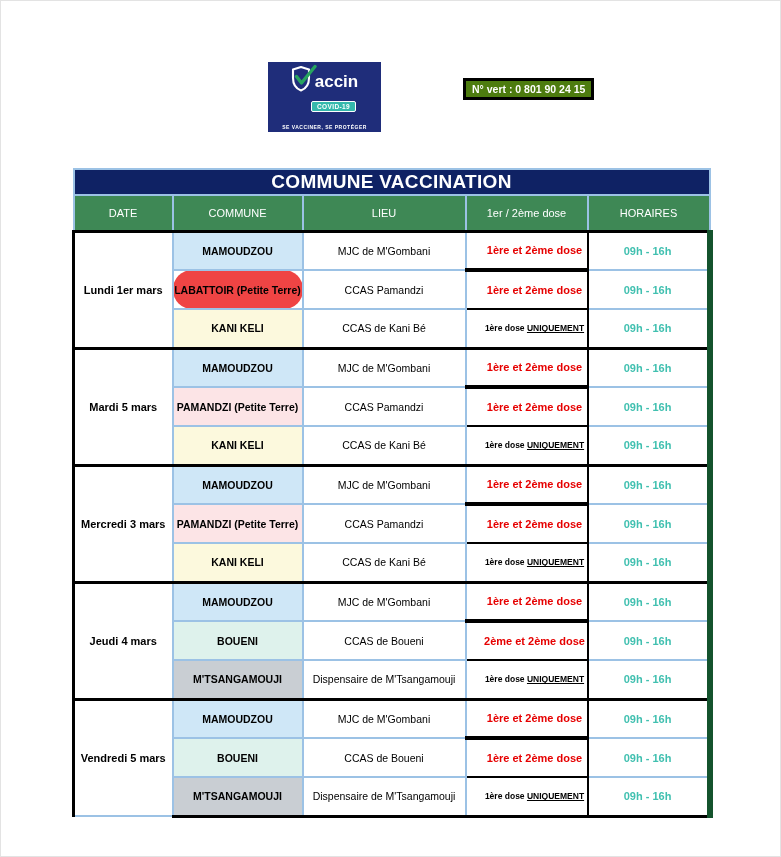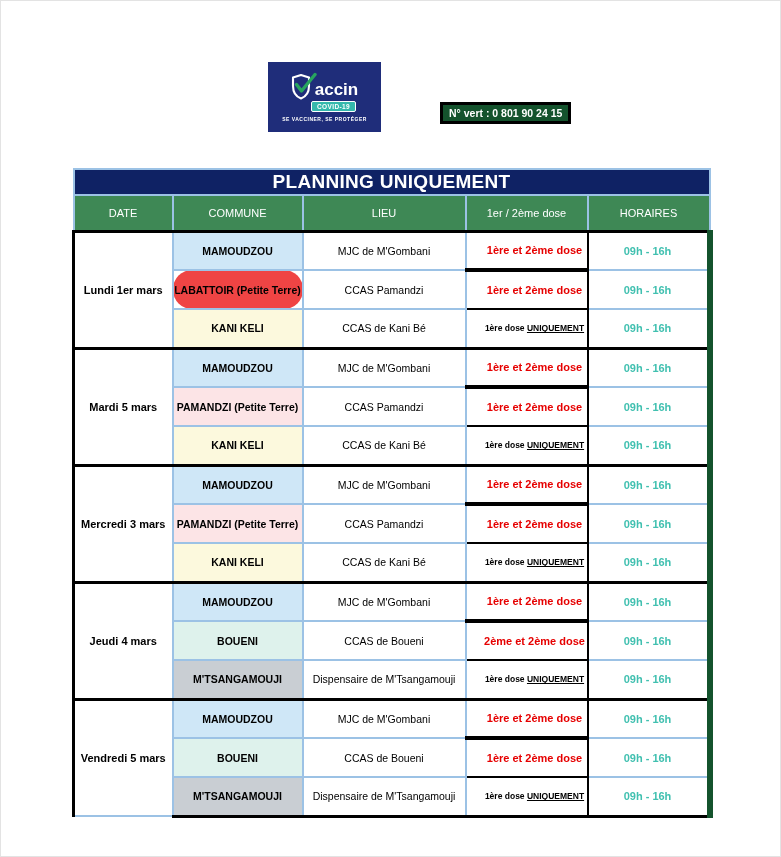--- a/index.html
+++ b/index.html
@@ -11,21 +11,21 @@
     border: 1px solid #e3e3e3;
     overflow: hidden;
   }
 
   
   .logo {
     position: absolute; left: 267px; top: 61px;
     width: 113px; height: 70px;
     background: #1f2d7a;
     display: flex; flex-direction: column; align-items: center; justify-content: center;
-    gap: 2px;
+    gap: 10px;
   }
   .logo-row1 { display: flex; align-items: center; gap: 1px; }
   .logo-row1 svg { display: block; }
   .brand-text {
     color: #ffffff; font-weight: 700; font-size: 17px; letter-spacing: 0px;
     line-height: 1; margin-left: -3px; margin-top: 4px;
   }
   .covid-badge {
     background: #35b8ac; color: #ffffff;
     border: 1px solid #ffffff;
@@ -34,25 +34,25 @@
     margin-left: 18px; margin-top: -3px;
     letter-spacing: 0.4px;
   }
   .tagline {
     color: #ffffff; font-size: 5px; font-weight: 700; letter-spacing: 0.5px;
     margin-top: 2px; white-space: nowrap;
   }
 
   
   .phone-badge {
-    position: absolute; left: 439px; top: 77px;
-    background: #14532d; color: #ffffff;
+    position: absolute; left: 462px; top: 77px;
+    background: #4d7c0f; color: #ffffff;
     border: 3px solid #000000;
     font-size: 10.5px; font-weight: 700;
-    padding: 2px 6px; white-space: nowrap; margin-top: 24px;
+    padding: 2px 6px; white-space: nowrap;
   }
 
   
   .planning {
     position: absolute; left: 71px; top: 167px;
     border-collapse: collapse;
     table-layout: fixed;
     width: 636px;
   }
   .planning td { text-align: center; vertical-align: middle; overflow: hidden; }
@@ -112,21 +112,21 @@
   <table class="planning">
     <colgroup>
       <col style="width:99px">
         <col style="width:130px">
         <col style="width:163px">
         <col style="width:122px">
         <col style="width:122px">
     </colgroup>
     <thead>
       <tr class="title-row">
-        <td colspan="5">PLANNING UNIQUEMENT</td>
+        <td colspan="5">COMMUNE VACCINATION</td>
       </tr>
       <tr class="head-row">
         <td>DATE</td>
         <td>COMMUNE</td>
         <td>LIEU</td>
         <td>1er / 2ème dose</td>
         <td>HORAIRES</td>
       </tr>
     </thead>
     <tbody>

